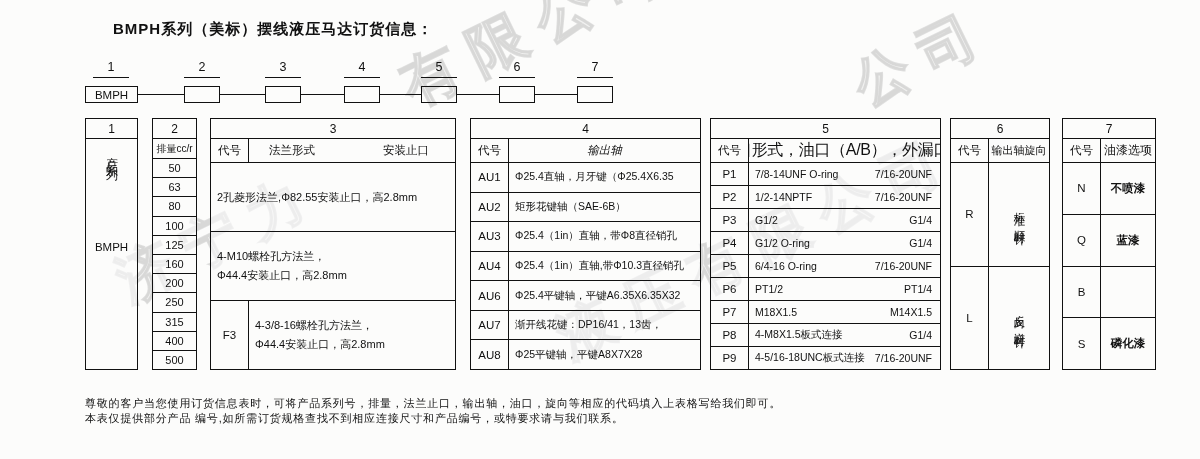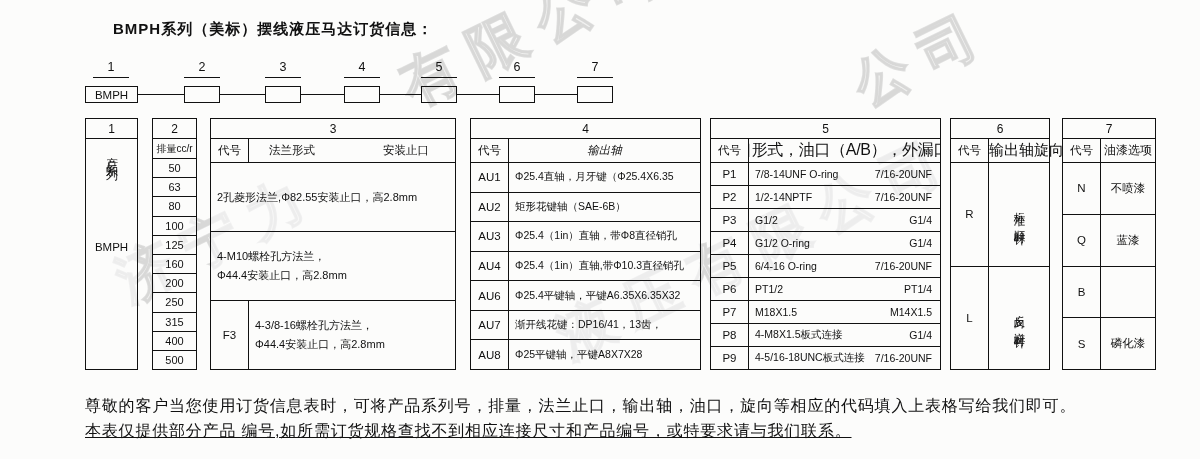--- a/index.html
+++ b/index.html
@@ -60,31 +60,31 @@
   .t4 { left:470px; width:231px; }
   .t4 .desc-col { font-size:10.5px; white-space:nowrap; }
   .t4 .subhead-label { flex:1; display:flex; align-items:center; justify-content:center;font-style:italic; }
 
   .t5 { left:710px; width:231px; }
   .t5 .subhead-label { flex:1; display:flex; align-items:center; justify-content:center;
                        font-size:16px; letter-spacing:-0.3px; white-space:nowrap; overflow:hidden; }
   .t5 .desc-col { justify-content:space-between; padding:0 8px 0 6px; font-size:10.5px; white-space:nowrap; }
 
   .t6 { left:950px; width:100px; }
-  .t6 .subhead-label { flex:1; display:flex; align-items:center; justify-content:center; font-size:15px; white-space:nowrap; }
+  .t6 .subhead-label { flex:1; display:flex; align-items:center; justify-content:center; font-size:11px; white-space:nowrap; }
   .t6 .desc-col { justify-content:center; padding:0; }
   .t6 .vtext { font-size:11.5px; letter-spacing:2px; }
 
   .t7 { left:1062px; width:94px; }
   .t7 .subhead-label { flex:1; display:flex; align-items:center; justify-content:center; font-size:12px; }
-  .t7 .desc-col { justify-content:center; padding:0; }
-
-  .footer-line { position:absolute; left:85px; font-size:16px; letter-spacing:0.8px; z-index:2; }
+  .t7 .desc-col { justify-content:center; padding:0;font-weight:bold; }
+
+  .footer-line { position:absolute; left:85px; font-size:11px; letter-spacing:0.8px; z-index:2; }
   .f1 { top:396px; }
-  .f2 { top:421px;text-decoration:underline; }
+  .f2 { top:411px; }
 </style>
 </head>
 <body>
 
 <div class="page">
 
   <div class="wm wm1">有限公司</div>
   <div class="wm wm2">济宁力</div>
   <div class="wm wm3">液压有限公司</div>
   <div class="wm wm4">公司</div>

